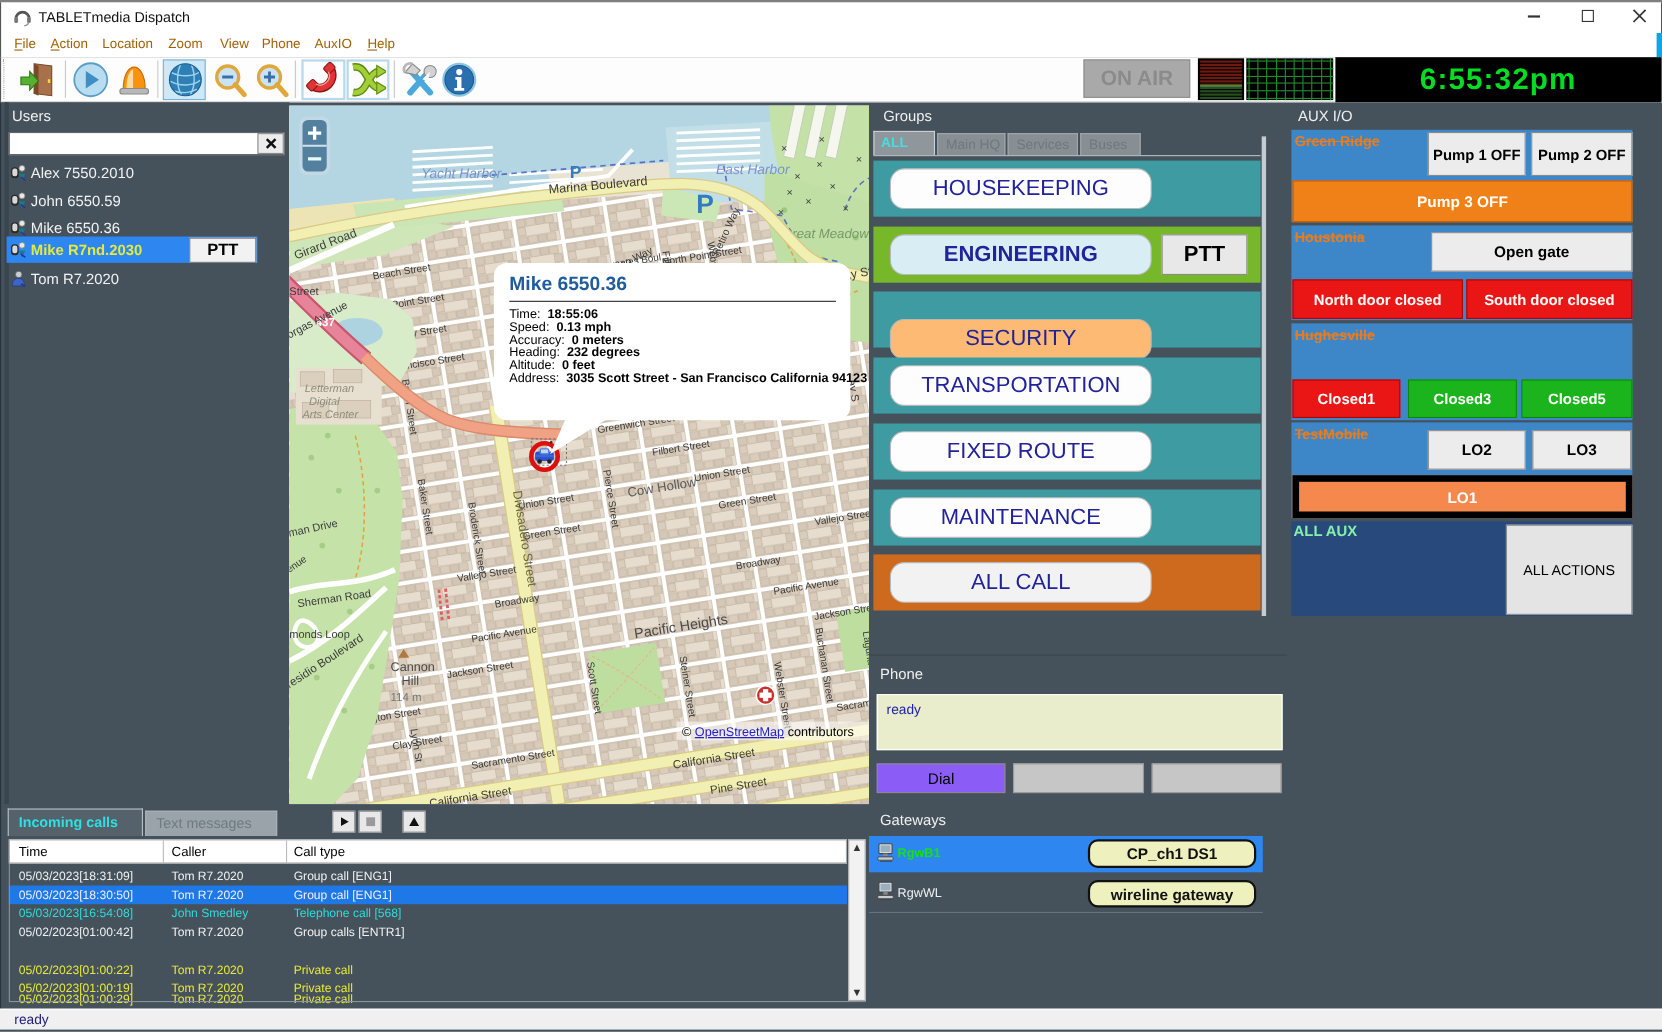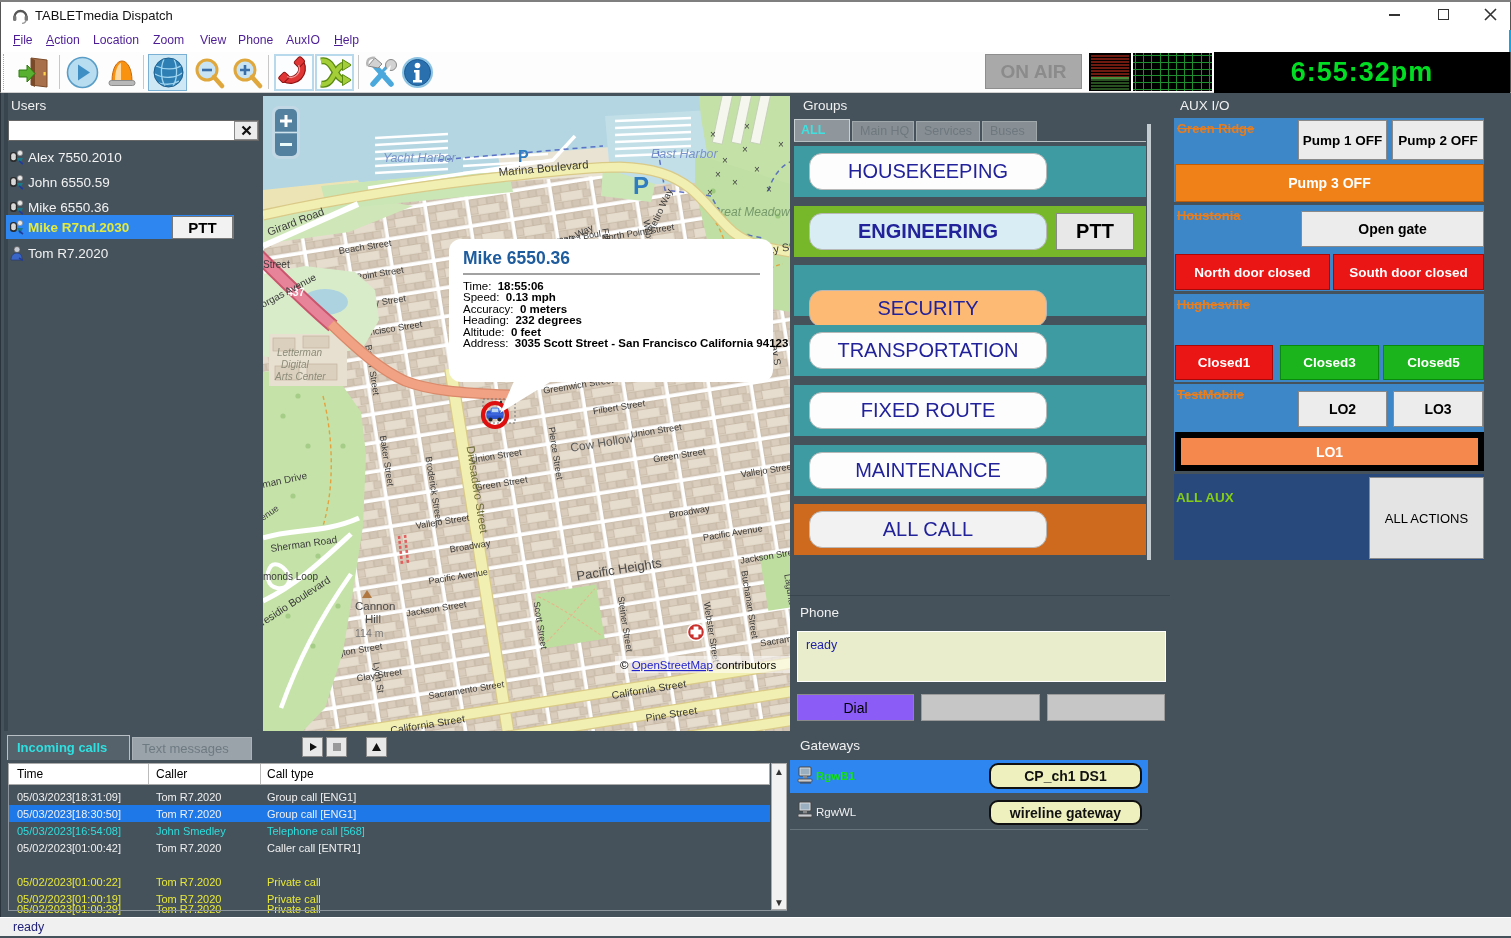--- a/index.html
+++ b/index.html
@@ -20,21 +20,21 @@
 <rect x="2" y="9.5" width="3.4" height="5.5" rx="1.5" fill="#777"></rect>
 <rect x="13.6" y="9.5" width="3.4" height="5.5" rx="1.5" fill="#777"></rect>
 <path d="M15,14 q0,3 -4,3.4" fill="none" stroke="#999" stroke-width="1.4"></path>
 </svg>
 <div class="abs" style="left:35px;top:8px;font-size:13px;color:#111;">TABLETmedia Dispatch</div>
 <div class="abs" style="left:1389px;top:14px;width:11px;height:1.6px;background:#333;"></div>
 <div class="abs" style="left:1438px;top:9px;width:11px;height:11px;border:1.6px solid #333;"></div>
 <svg class="abs" style="left:1484px;top:8px;" width="13" height="13" viewBox="0 0 13 13">
     <path d="M1,1 L12,12 M12,1 L1,12" stroke="#333" stroke-width="1.6"></path>
   </svg>
-<div class="abs" style="left:0;top:30px;width:1511px;height:22px;background:#fff;font-size:12.2px;color:#4c1d95;border-left:1px solid #555;border-right:2px solid #0ea5e9;">
+<div class="abs" style="left:0;top:30px;width:1511px;height:22px;background:#fff;font-size:12.2px;color:#a16207;border-left:1px solid #555;border-right:5px solid #0ea5e9;">
 <span class="abs" style="left:12px;top:3px;"><u>F</u>ile</span>
 <span class="abs" style="left:45px;top:3px;"><u>A</u>ction</span>
 <span class="abs" style="left:92px;top:3px;">Location</span>
 <span class="abs" style="left:152px;top:3px;">Zoom</span>
 <span class="abs" style="left:199px;top:3px;">View</span>
 <span class="abs" style="left:237px;top:3px;">Phone</span>
 <span class="abs" style="left:285px;top:3px;">AuxIO</span>
 <span class="abs" style="left:333px;top:3px;"><u>H</u>elp</span>
 </div>
 <div class="abs" style="left:0;top:52px;width:1511px;height:41px;background:#fdfdfd;border-left:1px solid #555;border-right:1px solid #555;border-bottom:1px solid #d0d0d0;">
@@ -455,21 +455,21 @@
 <div class="auxlbl" style="left:1177px;top:297px;">Hughesville</div>
 <div class="abs btn" style="left:1175px;top:345px;width:98px;height:35px;font-size:13.5px;background:#ea1515;border:1px solid #a80808;color:#fff;">Closed1</div>
 <div class="abs btn" style="left:1280px;top:345px;width:99px;height:35px;font-size:13.5px;background:#1cb41c;border:1px solid #0a8a0a;color:#fff;">Closed3</div>
 <div class="abs btn" style="left:1383px;top:345px;width:101px;height:35px;font-size:13.5px;background:#1cb41c;border:1px solid #0a8a0a;color:#fff;">Closed5</div>
 <div class="abs" style="left:1174px;top:384px;width:310px;height:87px;background:#3d87c9;"></div>
 <div class="auxlbl" style="left:1177px;top:387px;">TestMobile</div>
 <div class="abs btn" style="left:1298px;top:391px;width:89px;height:36px;font-size:14px;">LO2</div>
 <div class="abs btn" style="left:1393px;top:391px;width:90px;height:36px;font-size:14px;">LO3</div>
 <div class="abs btn" style="left:1175px;top:432px;width:309px;height:39px;font-size:14px;background:#f5894d;border:6px solid #000000;color:#fff;">LO1</div>
 <div class="abs" style="left:1174px;top:474px;width:310px;height:86px;background:#27497b;"></div>
-<div class="abs" style="left:1176px;top:490px;color:#84cc16;font-weight:bold;font-size:13.5px;">ALL AUX</div>
+<div class="abs" style="left:1176px;top:475px;color:#86efac;font-weight:bold;font-size:13.5px;">ALL AUX</div>
 <div class="abs btn" style="left:1369px;top:477px;width:115px;height:82px;font-size:13px;font-weight:normal;background:#e4e4e4;">ALL ACTIONS</div>
 <div class="abs" style="left:790px;top:595px;width:380px;height:1px;background:#39454e;"></div>
 <div class="abs" style="left:800px;top:605px;font-size:13.5px;color:#f0f0f0;">Phone</div>
 <div class="abs" style="left:797px;top:631px;width:369px;height:51px;background:#e9edcb;border:1px solid #fff;"></div>
 <div class="abs" style="left:806px;top:638px;font-size:12.5px;color:#2222aa;">ready</div>
 <div class="abs btn" style="left:797px;top:694px;width:117px;height:27px;font-size:14px;font-weight:normal;background:#8b5cf6;">Dial</div>
 <div class="abs" style="left:921px;top:694px;width:119px;height:27px;background:#c6c6c6;border:1px solid #9a9a9a;"></div>
 <div class="abs" style="left:1047px;top:694px;width:118px;height:27px;background:#c6c6c6;border:1px solid #9a9a9a;"></div>
 <div class="abs" style="left:800px;top:738px;font-size:13.5px;color:#f0f0f0;">Gateways</div>
 <div class="abs" style="left:790px;top:760px;width:358px;height:33px;background:#2e86f0;"></div>
@@ -524,21 +524,21 @@
     <span class="tc3">Group call [ENG1]</span>
   </div>
 <div class="trow" style="top:822px;left:8px;width:727px;color:#2edcdc;">
     <span class="tc1">05/03/2023[16:54:08]</span>
     <span class="tc2">John Smedley</span>
     <span class="tc3">Telephone call [568]</span>
   </div>
 <div class="trow" style="top:839px;left:8px;width:762px;color:#f0f0f0;">
     <span class="tc1">05/02/2023[01:00:42]</span>
     <span class="tc2">Tom R7.2020</span>
-    <span class="tc3">Caller call [ENTR1]</span>
+    <span class="tc3">Group calls [ENTR1]</span>
   </div>
 <div class="trow" style="top:856px;left:8px;width:762px;color:#e8e838;margin-top:44px;">
     <span class="tc1">05/02/2023[01:00:29]</span>
     <span class="tc2">Tom R7.2020</span>
     <span class="tc3">Private call</span>
   </div>
 <div class="trow" style="top:873px;left:8px;width:762px;color:#e8e838;">
     <span class="tc1">05/02/2023[01:00:22]</span>
     <span class="tc2">Tom R7.2020</span>
     <span class="tc3">Private call</span>

